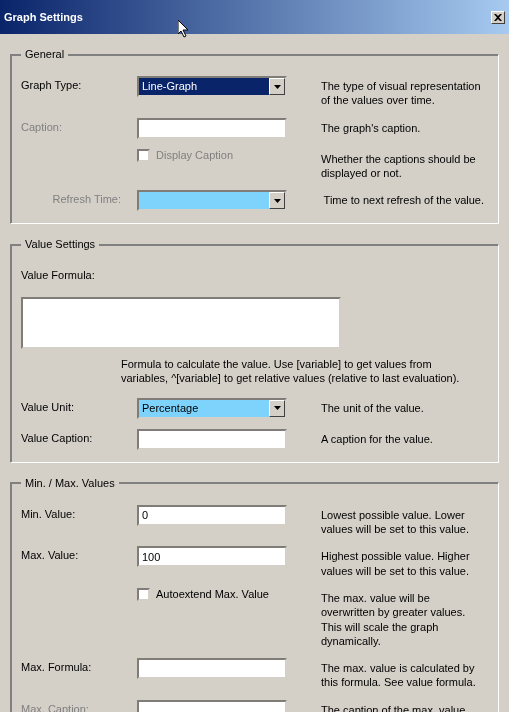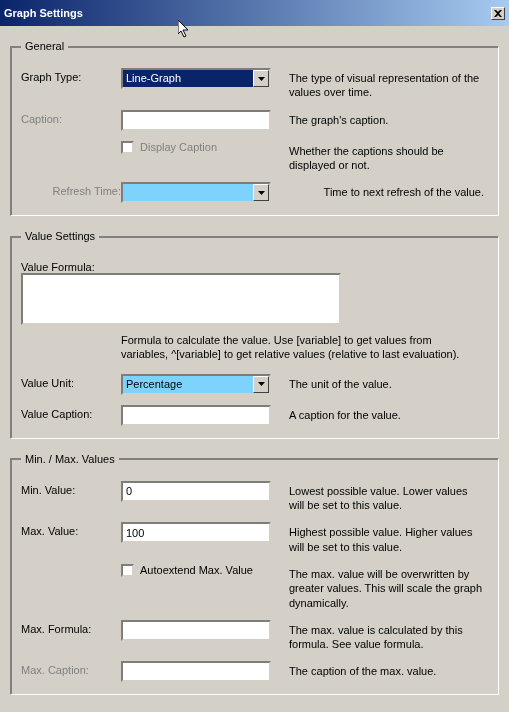--- a/index.html
+++ b/index.html
@@ -8,21 +8,21 @@
   padding: 0;
   background: #d4d0c8;
   font-family: Tahoma, Arial, sans-serif;
   font-size: 11px;
   color: #000;
   width: 509px;
   height: 712px;
   overflow: hidden;
 }
 .title-bar {
-  height: 26px;
+  height: 34px;
   background: linear-gradient(to right, #0a246a, #a6caf0);
   color: #fff;
   font-weight: bold;
   padding: 2px 4px;
   display: flex;
   justify-content: space-between;
   align-items: center;
 }
 .title-bar .close-btn {
   width: 14px;
@@ -61,20 +61,21 @@
 legend {
   padding: 0 4px;
   color: #000;
   background: #d4d0c8;
   font-size: 11px;
 }
 .row {
   display: flex;
   align-items: flex-start;
   margin-bottom: 10px;
+  gap: 16px;
 }
 .row .label {
   width: 100px;
   flex-shrink: 0;
   padding-top: 3px;
 }
 .row .control {
   width: 150px;
   flex-shrink: 0;
 }

